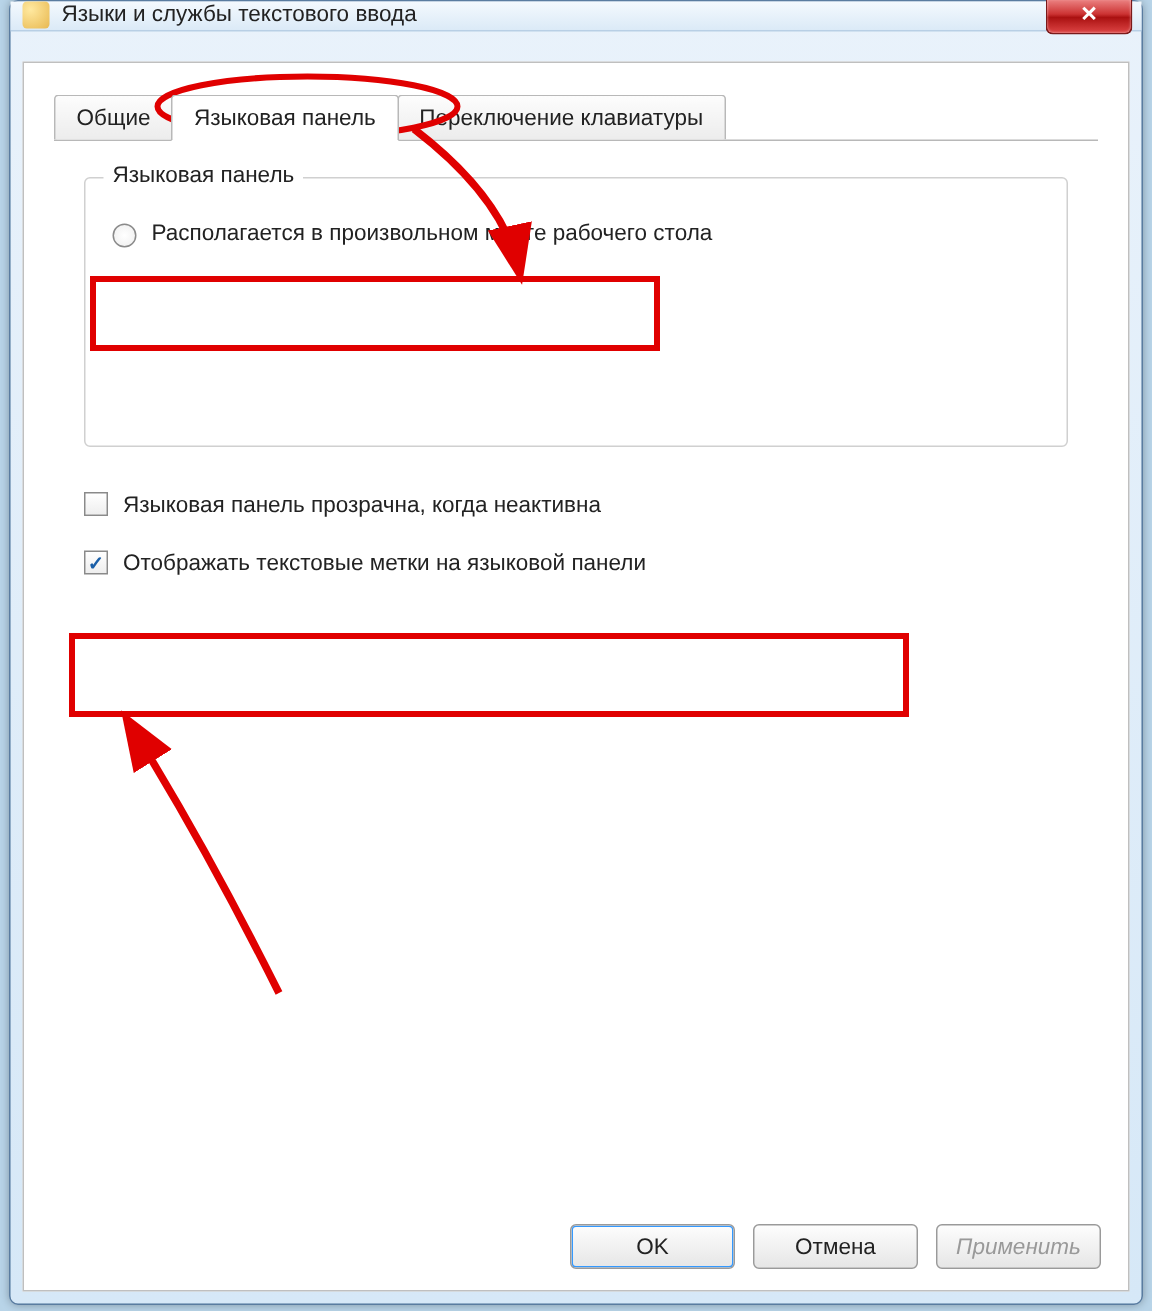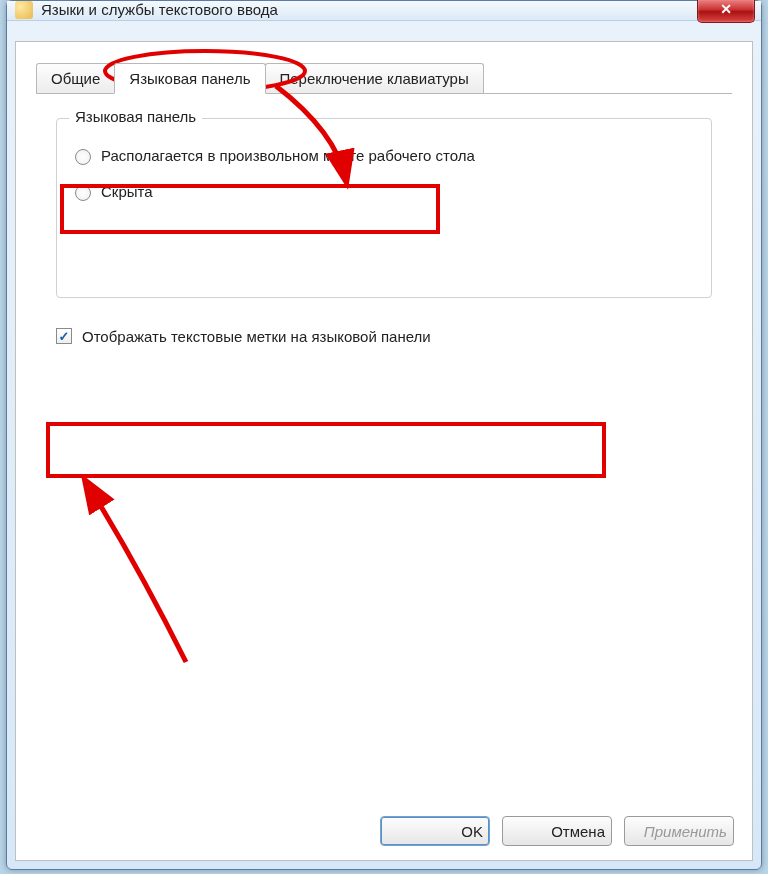--- a/index.html
+++ b/index.html
@@ -156,21 +156,20 @@
   }
   .btn {
     min-width: 110px;
     height: 30px;
     border: 1px solid #9a9a9a;
     border-radius: 4px;
     background: linear-gradient(#fdfdfd,#e6e6e6);
     font-size: 15px;
     color: #222;
     cursor: pointer;
-    text-align: right;
   }
   .btn.default { box-shadow: 0 0 0 1px #3399ff inset; }
   .btn.disabled { color: #999; cursor: default; font-style: italic; }
   
   .anno { position: absolute; pointer-events: none; }
   .redbox { border: 4px solid #e00000; }
   svg.anno { overflow: visible; }
 </style>
 </head>
 <body>
@@ -190,27 +189,27 @@
       <div class="tab">Переключение клавиатуры</div>
     </div>
 
     <div class="groupbox">
       <div class="legend">Языковая панель</div>
 
       <div class="radio-row">
         <span class="radio"></span>
         <span>Располагается в произвольном месте рабочего стола</span>
       </div>
-      <div class="radio-row">
-        <span class="radio"></span>
-        <span>Скрыта</span>
+    </div>
+
+    <div class="checks">
+      <div class="check-row">
+        <span class="checkbox"></span>
+        <span class="lbl">Языковая панель прозрачна, когда неактивна</span>
       </div>
-    </div>
-
-    <div class="checks">
       <div class="check-row">
         <span class="checkbox checked"></span>
         <span class="lbl">Отображать текстовые метки на языковой панели</span>
       </div>
     </div>
 
     <div class="buttons">
       <button class="btn default">OK</button>
       <button class="btn">Отмена</button>
       <button class="btn disabled">Применить</button>

